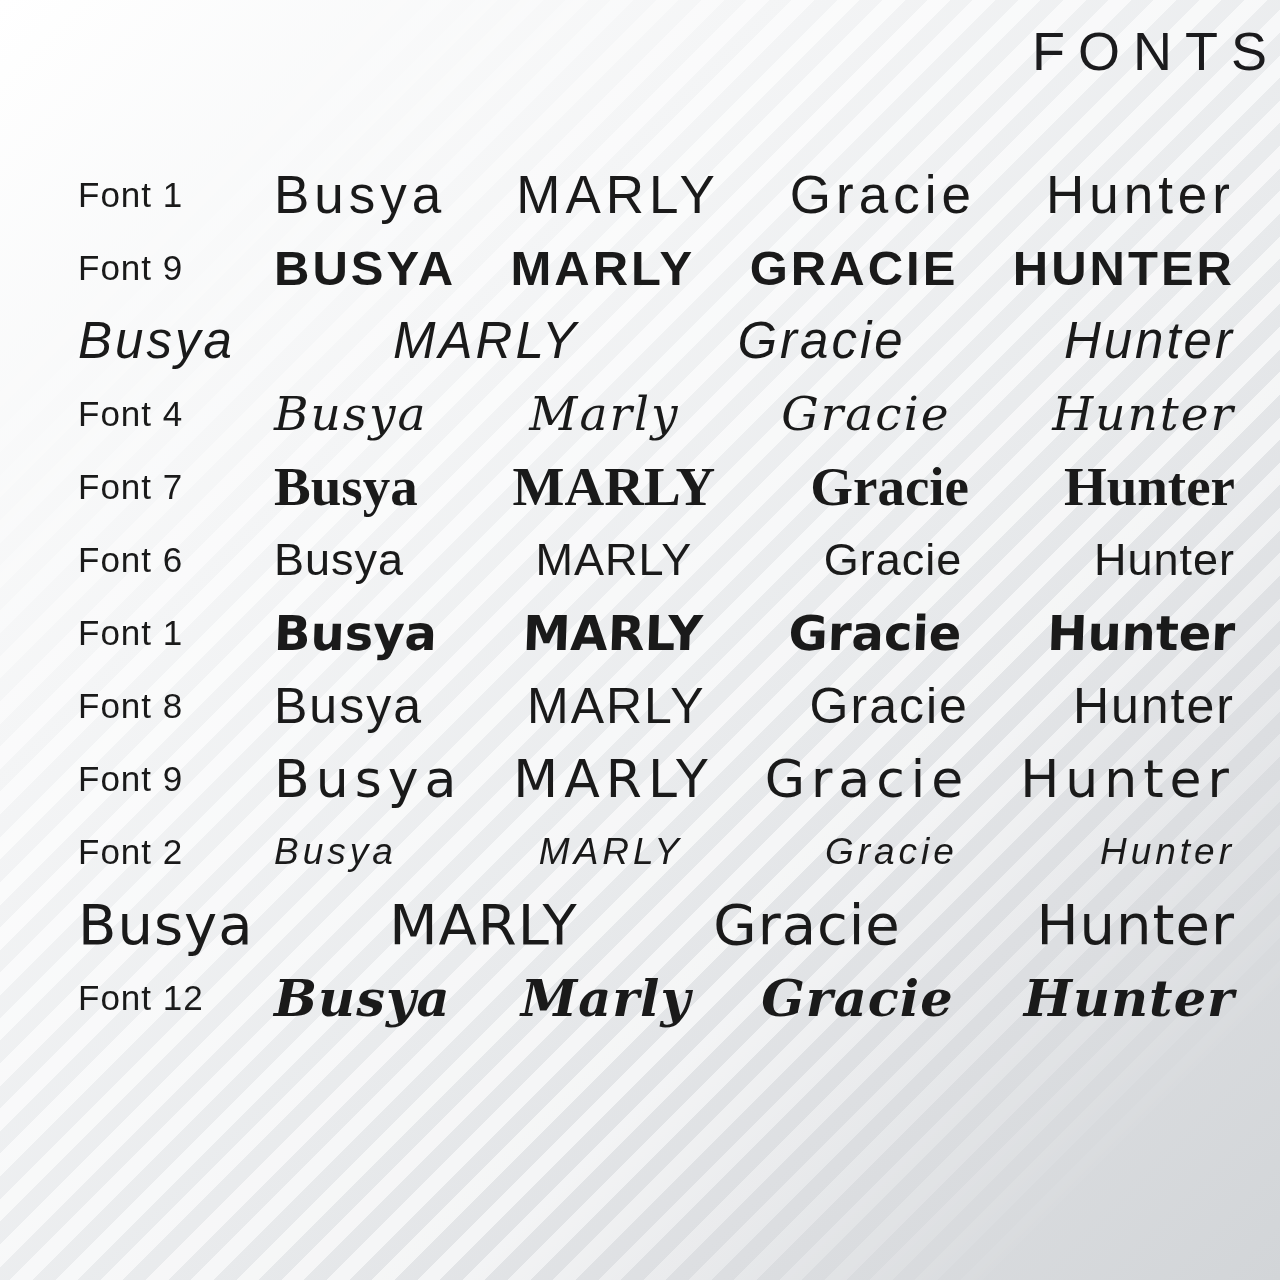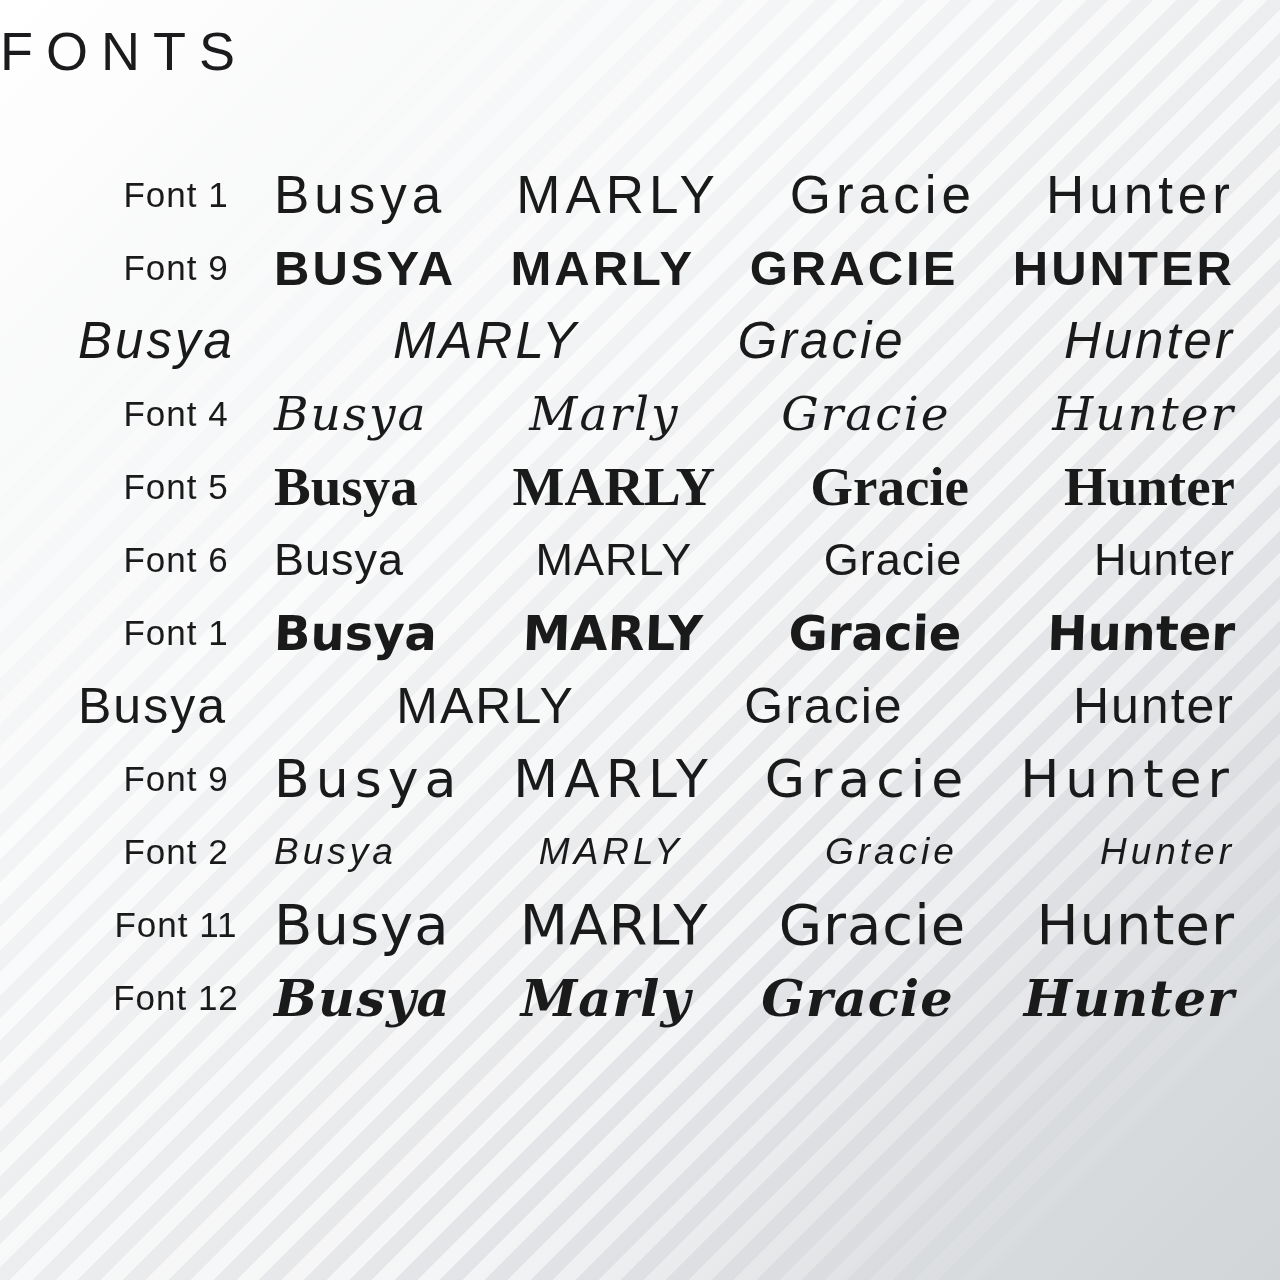--- a/index.html
+++ b/index.html
@@ -15,27 +15,27 @@
     position:absolute;inset:0;
     background:repeating-linear-gradient(135deg,
       rgba(255,255,255,0) 0px, rgba(255,255,255,0) 16px,
       rgba(255,255,255,0.62) 16px, rgba(255,255,255,0.62) 32px);
     -webkit-mask-image:linear-gradient(135deg,transparent 10%,#000 33%,#000 67%,transparent 90%);
     mask-image:linear-gradient(135deg,transparent 10%,#000 33%,#000 67%,transparent 90%);
     pointer-events:none;
   }
   .title{
     position:absolute;top:20px;left:0;width:100%;
-    margin:0;text-align:left;
+    margin:0;text-align:right;
     font-family:"Liberation Sans",sans-serif;
     font-size:54px;font-weight:500;
     letter-spacing:13px;color:#1b1b1d;
   }
   .rows{
-    position:absolute;top:158px;left:78px;right:45px;text-align:center;
+    position:absolute;top:158px;left:78px;right:45px;
   }
   .row{height:73px;display:flex;align-items:center;}
   .label{
     flex:none;width:196px;
     font-family:"Liberation Sans",sans-serif;
     font-size:35px;letter-spacing:1px;color:#1a1a1a;
   }
   .samples{flex:1;display:flex;justify-content:space-between;align-items:center;white-space:nowrap;}
   .word{display:inline-block;}
 
@@ -89,21 +89,21 @@
       <div class="row">
         <div class="label">Font 4</div>
         <div class="samples f4">
           <span class="word">Busya</span>
           <span class="word">Marly</span>
           <span class="word">Gracie</span>
           <span class="word">Hunter</span>
         </div>
       </div>
       <div class="row">
-        <div class="label">Font 5</div>
+        <div class="label">Font 7</div>
         <div class="samples f5">
           <span class="word">Busya</span>
           <span class="word">MARLY</span>
           <span class="word">Gracie</span>
           <span class="word">Hunter</span>
         </div>
       </div>
       <div class="row">
         <div class="label">Font 6</div>
         <div class="samples f6">
@@ -116,20 +116,21 @@
       <div class="row">
         <div class="label">Font 1</div>
         <div class="samples f7">
           <span class="word">Busya</span>
           <span class="word">MARLY</span>
           <span class="word">Gracie</span>
           <span class="word">Hunter</span>
         </div>
       </div>
       <div class="row">
+        <div class="label">Font 8</div>
         <div class="samples f8">
           <span class="word">Busya</span>
           <span class="word">MARLY</span>
           <span class="word">Gracie</span>
           <span class="word">Hunter</span>
         </div>
       </div>
       <div class="row">
         <div class="label">Font 9</div>
         <div class="samples f9">
@@ -142,21 +143,20 @@
       <div class="row">
         <div class="label">Font 2</div>
         <div class="samples f10">
           <span class="word">Busya</span>
           <span class="word">MARLY</span>
           <span class="word">Gracie</span>
           <span class="word">Hunter</span>
         </div>
       </div>
       <div class="row">
-        <div class="label">Font 11</div>
         <div class="samples f11">
           <span class="word">Busya</span>
           <span class="word">MARLY</span>
           <span class="word">Gracie</span>
           <span class="word">Hunter</span>
         </div>
       </div>
       <div class="row">
         <div class="label">Font 12</div>
         <div class="samples f12">

